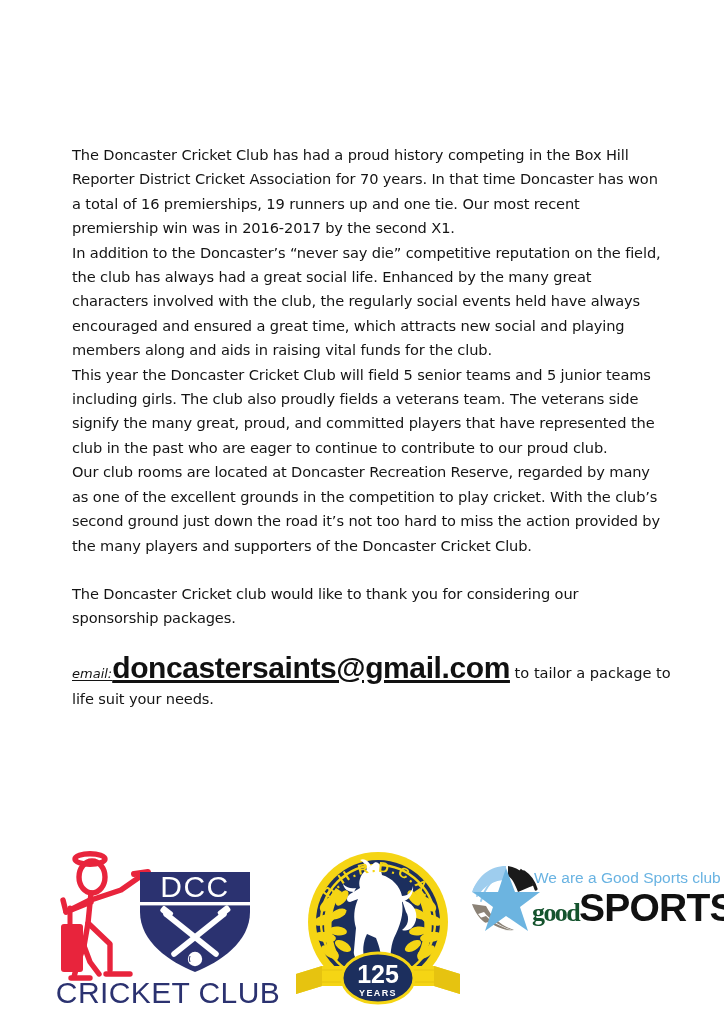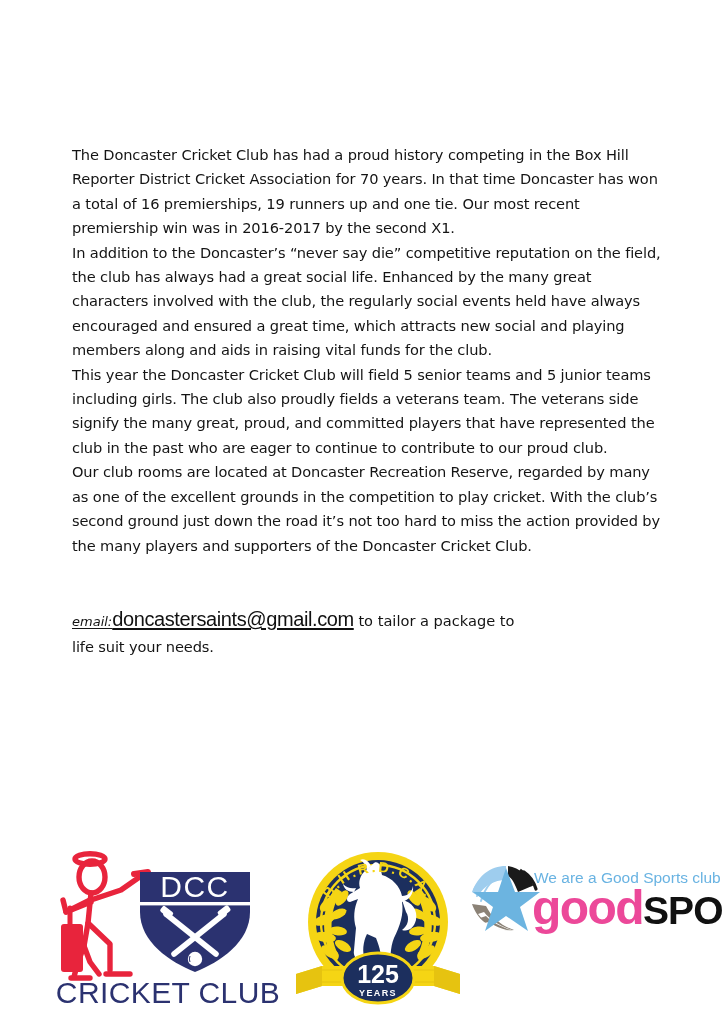--- a/index.html
+++ b/index.html
@@ -48,22 +48,22 @@
     white-space: nowrap;
   }
   .email-label {
     font-size: 13px;
     text-decoration: underline;
     text-underline-offset: 2px;
     font-style: italic;
   }
   .email-addr {
     font-family: "Liberation Sans", sans-serif;
-    font-size: 20px;
-    font-weight: 400;
+    font-size: 30px;
+    font-weight: 700;
     letter-spacing: -0.4px;
     text-decoration: underline;
     text-underline-offset: 2px;
     color: #111111;
   }
   .email-tail {
     font-size: 14.6px;
   }
 
   
@@ -152,24 +152,24 @@
     white-space: nowrap;
   }
   #goodsports-wordmark {
     position: absolute;
     left: 64px;
     top: 26px;
     white-space: nowrap;
     line-height: 44px;
   }
   .gs-good {
-    font-family: Liberation Sans, sans-serif;
+    font-family: Liberation Serif, serif;
     font-weight: 700;
-    font-size: 48px;
-    color: #ec4899;
+    font-size: 26px;
+    color: #14532d;
     letter-spacing: -1.6px;
   }
   .gs-sports {
     font-family: "Liberation Sans", sans-serif;
     font-weight: 700;
     font-size: 39px;
     color: #111111;
     letter-spacing: -0.8px;
   }
 </style>
@@ -178,20 +178,21 @@
 
 <main id="document-body">
 
   <p class="para">The Doncaster Cricket Club has had a proud history competing in the Box Hill Reporter District Cricket Association for 70 years. In that time Doncaster has won a total of 16 premierships, 19 runners up and one tie. Our most recent premiership win was in 2016-2017 by the second X1.</p>
   <p class="para">In addition to the Doncaster’s “never say die” competitive reputation on the field, the club has always had a great social life. Enhanced by the many great characters involved with the club, the regularly social events held have always encouraged and ensured a great time, which attracts new social and playing members along and aids in raising vital funds for the club.</p>
   <p class="para">This year the Doncaster Cricket Club will field 5 senior teams and 5 junior teams including girls. The club also proudly fields a veterans team. The veterans side signify the many great, proud, and committed players that have represented the club in the past who are eager to continue to contribute to our proud club.</p>
   <p class="para">Our club rooms are located at Doncaster Recreation Reserve, regarded by many as one of the excellent grounds in the competition to play cricket. With the club’s second ground just down the road it’s not too hard to miss the action provided by the many players and supporters of the Doncaster Cricket Club.</p>
 
   <div class="para-gap"></div>
 
+  <p class="para">The Doncaster Cricket club would like to thank you for considering our sponsorship packages.</p>
 
   <div class="para-gap"></div>
 
 
   <p class="email-line"><span class="email-label">email:</span><a class="email-addr" href="#">doncastersaints@gmail.com</a><span class="email-tail"> to tailor a package to</span></p>
 
   <p class="para">life suit your needs.</p>
 
 </main>
 

